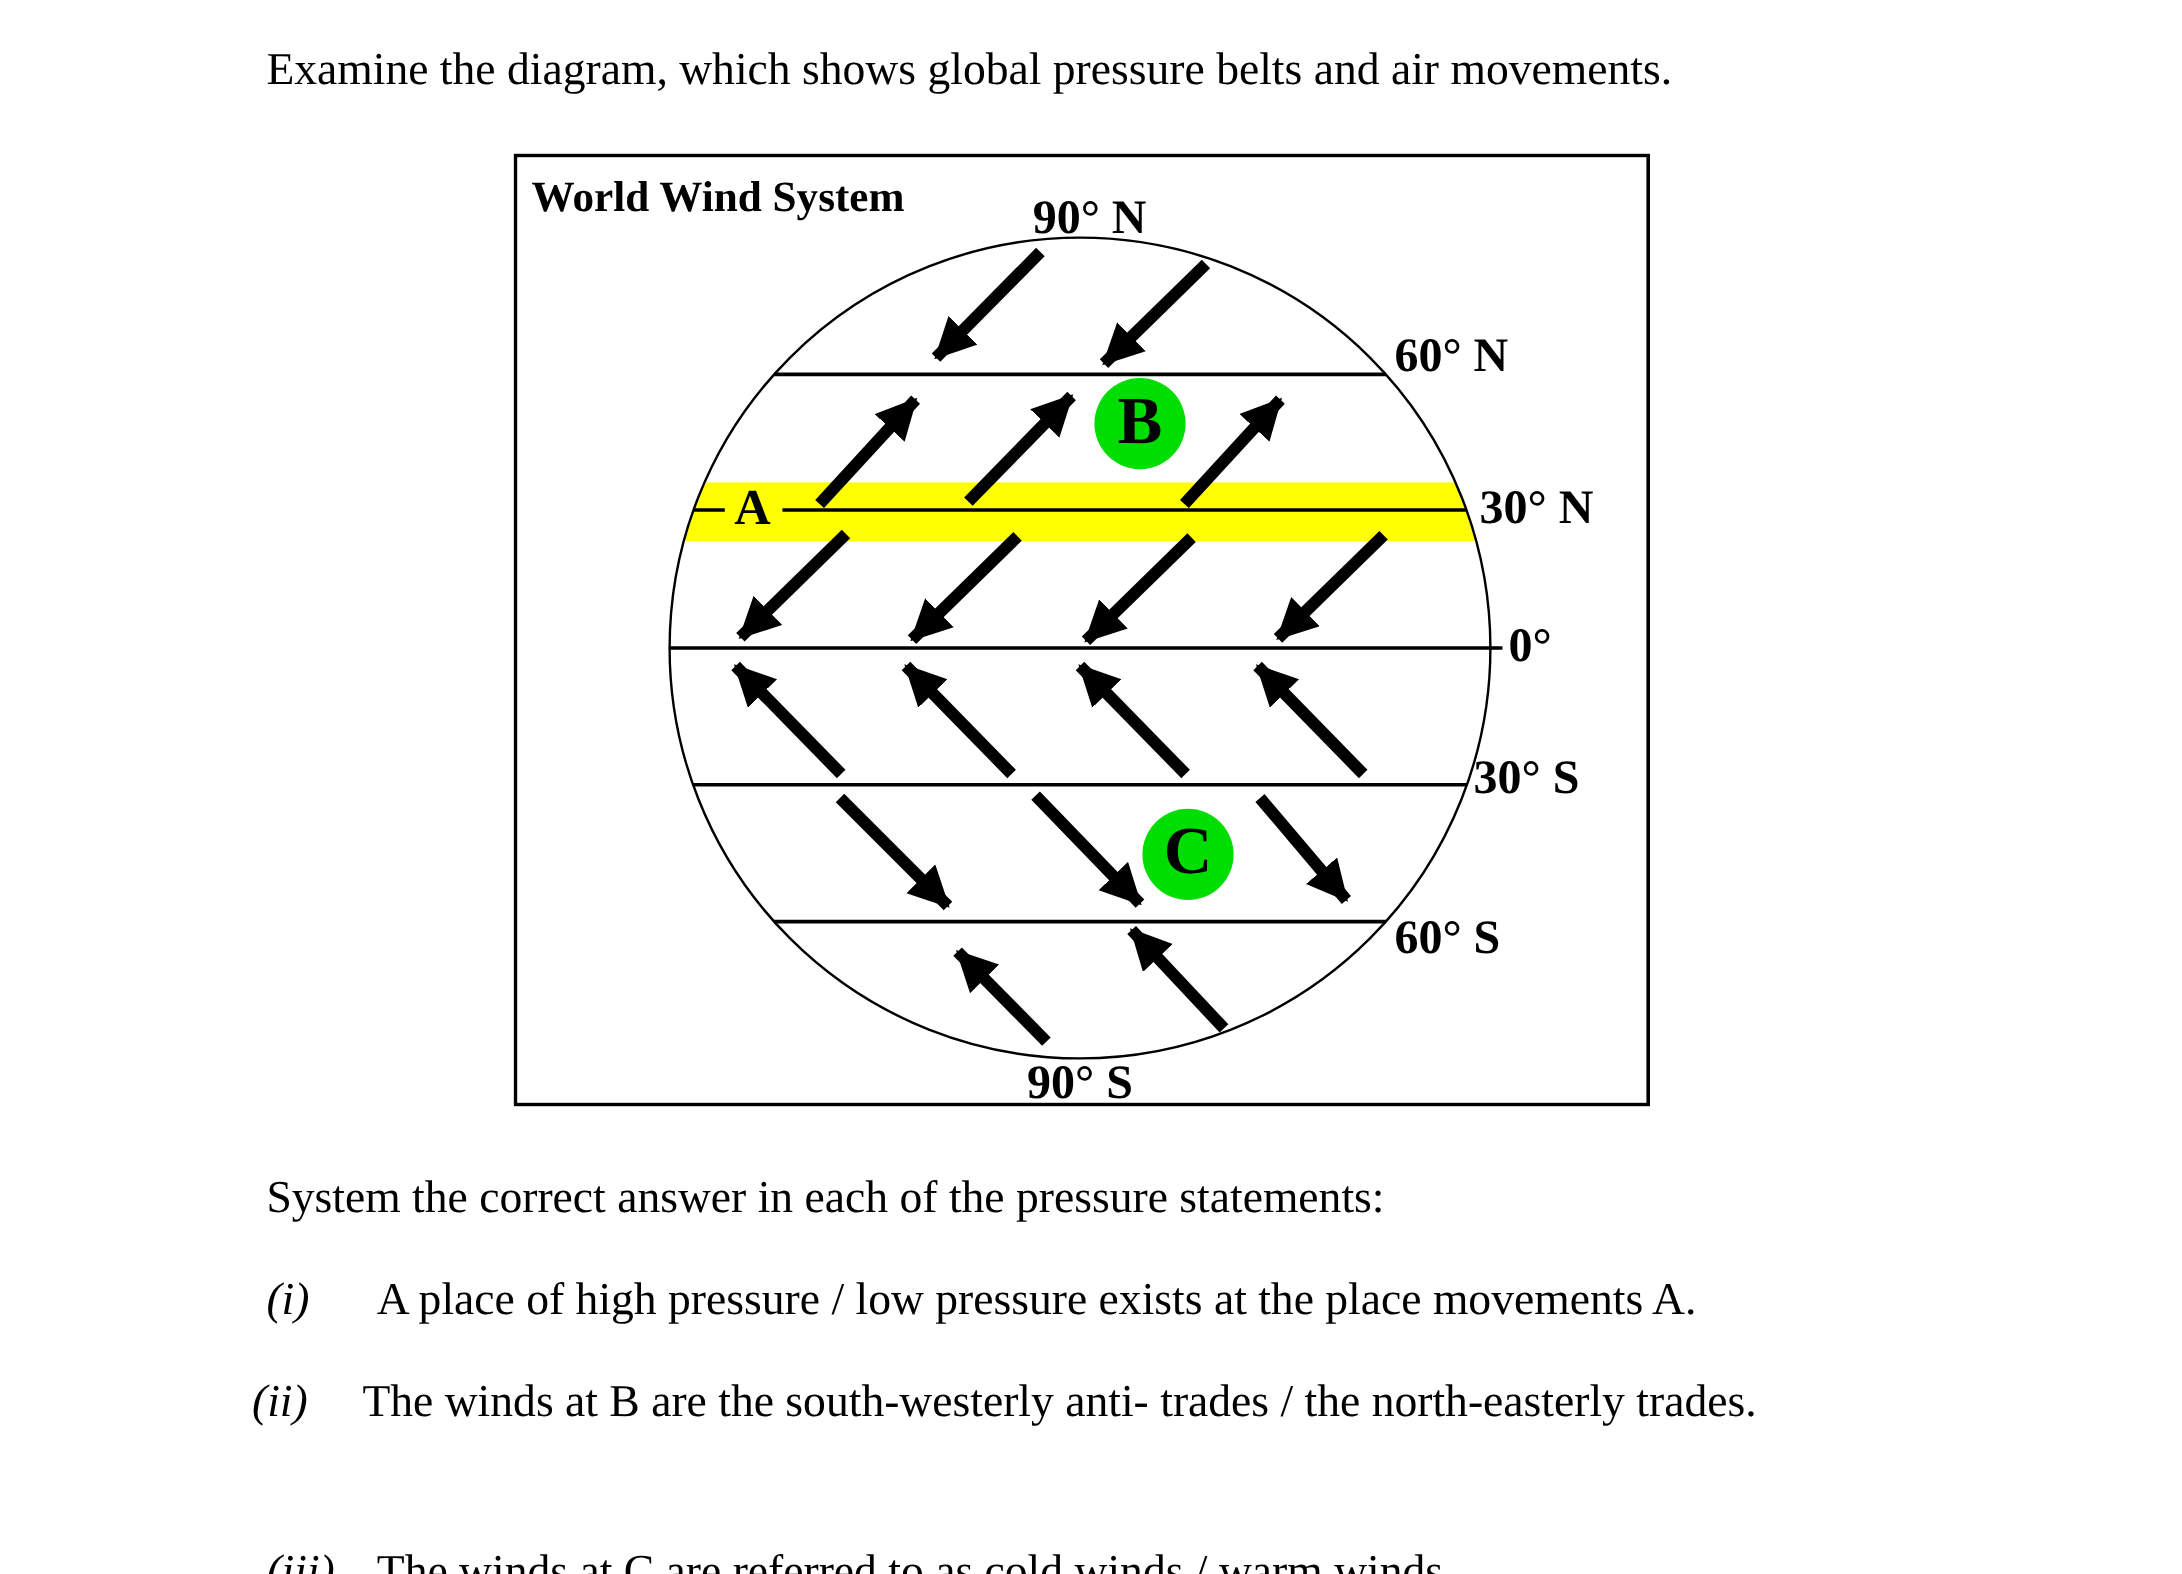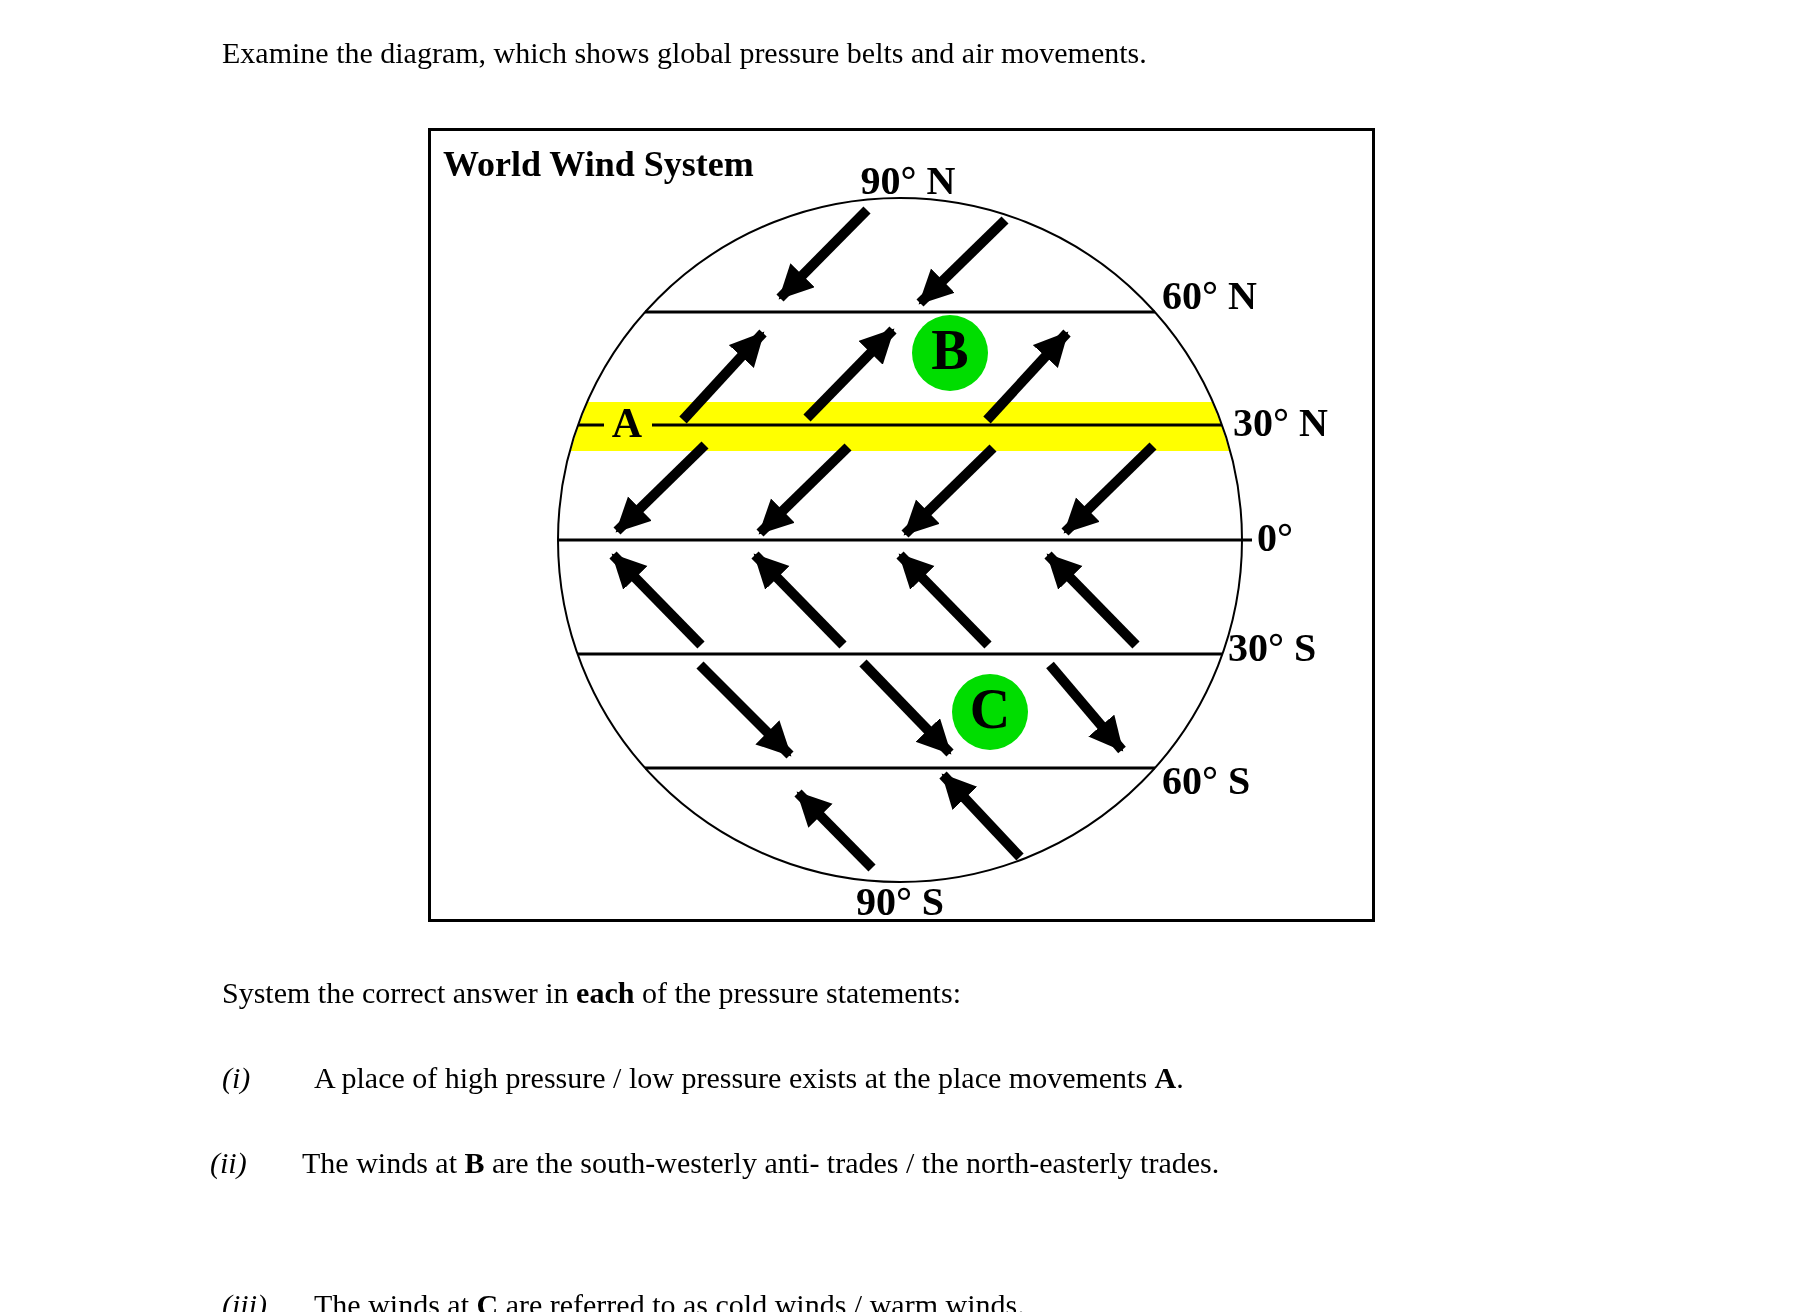--- a/index.html
+++ b/index.html
@@ -1,23 +1,23 @@
 <!DOCTYPE html>
 <html><head>
 <meta charset="utf-8">
 <style>
   html,body{margin:0;padding:0;}
   body{
     width:1818px;height:1312px;position:relative;background:#ffffff;
     font-family:"Liberation Serif", serif;color:#000;overflow:hidden;
   }
   .abs{position:absolute;}
-  .textline{font-size:30px;white-space:nowrap;}
+  .textline{font-size:38px;white-space:nowrap;}
   .it{}
-  .bd{font-weight:bold;text-align:center;}
+  .bd{font-weight:normal;text-align:center;}
   .stmt{display:flex;}
   .stmt .num{display:inline-block;width:92px;font-style:italic;flex:0 0 92px;}
   svg text{font-family:"Liberation Serif", serif;}
   .diagram-title{font-size:36px;font-weight:bold;}
   .lat-label{font-size:40px;font-weight:bold;dominant-baseline:middle;}
   .pole-label{font-size:40px;font-weight:bold;text-anchor:middle;}
   .belt-letter{font-size:42px;font-weight:bold;text-anchor:middle;dominant-baseline:middle;}
   .zone-letter{font-size:56px;font-weight:bold;text-anchor:middle;dominant-baseline:middle;}
   .lat-line{stroke:#000;stroke-width:3;}
   .wind-arrow{stroke:#000;stroke-width:10;}

